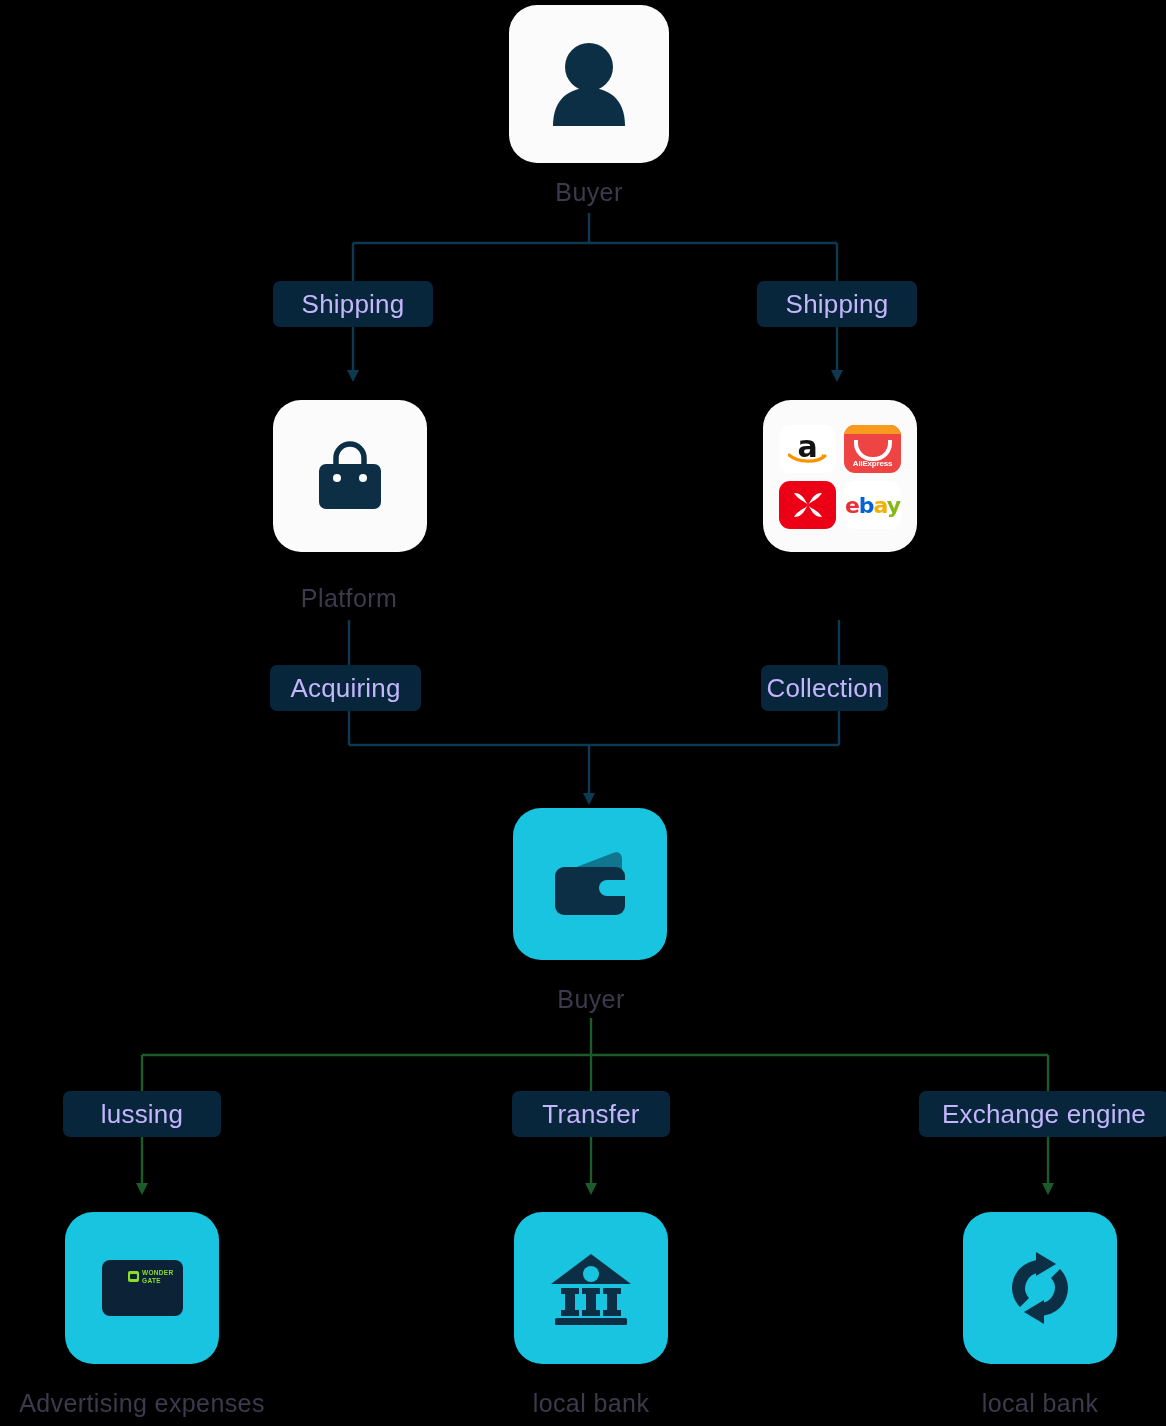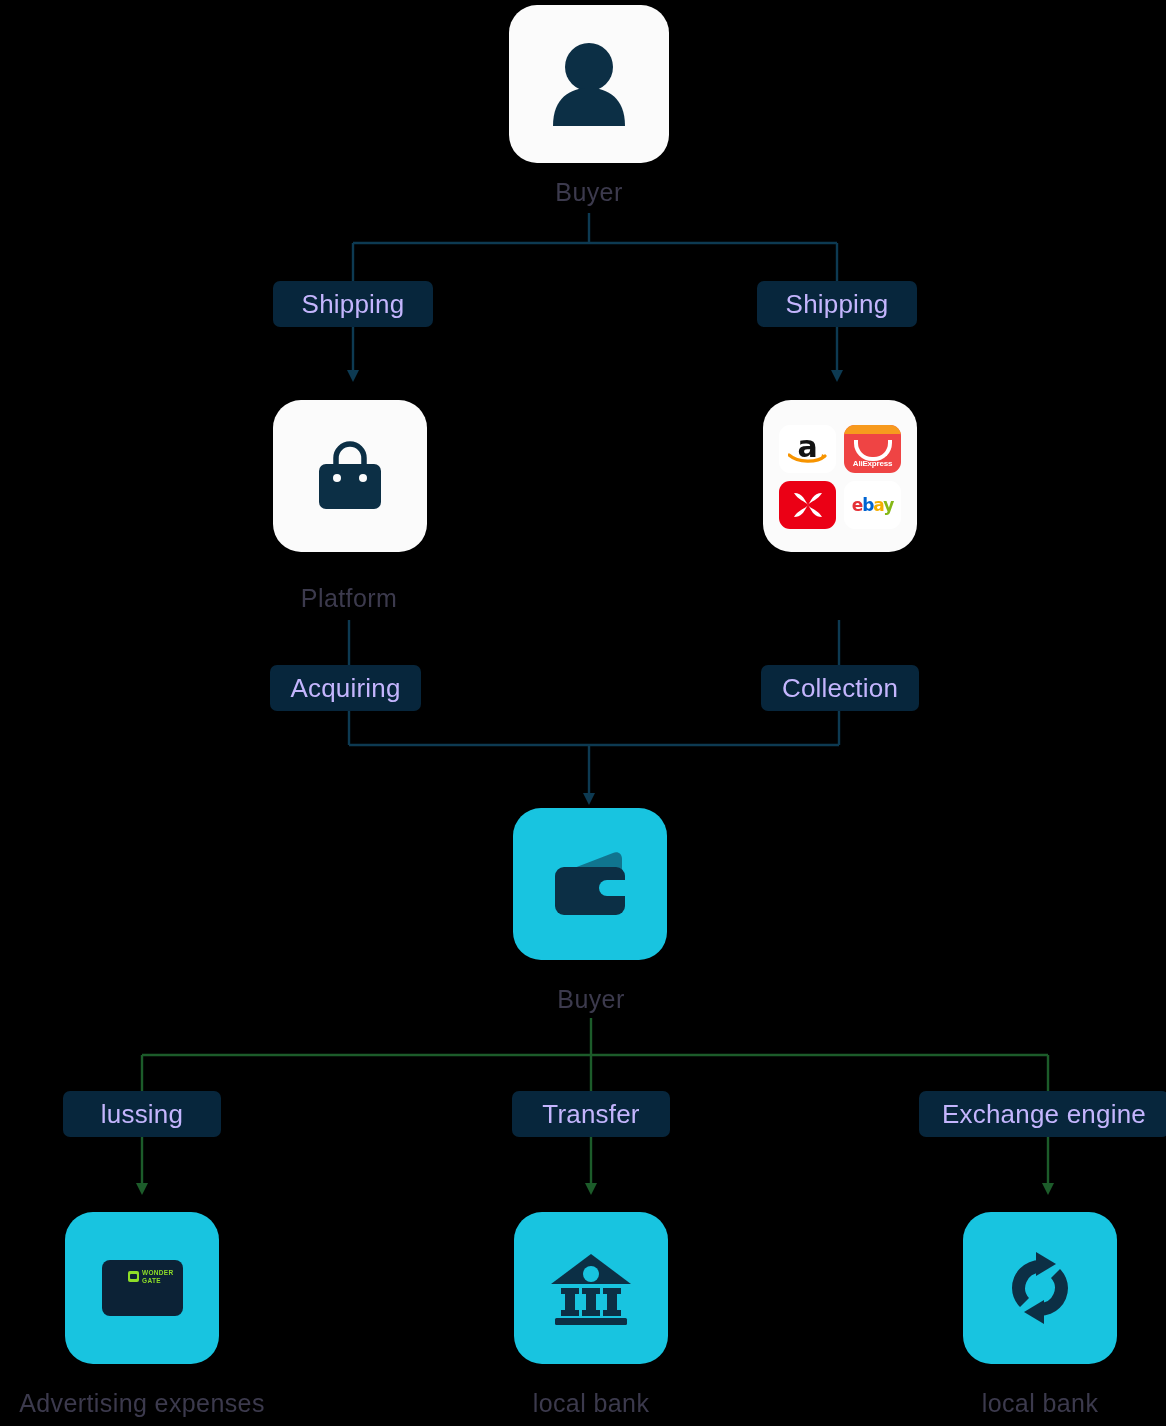--- a/index.html
+++ b/index.html
@@ -49,21 +49,21 @@
   .brand.ebay{background:#ffffff;}
 
   .amz-a{font-family:"DejaVu Sans",sans-serif;font-weight:bold;font-size:30px;
          color:#131313;line-height:1;margin-top:-5px;}
   .amz-smile{position:absolute;bottom:9px;left:9px;width:39px;height:11px;}
   .ali-top{position:absolute;top:0;left:0;right:0;height:9px;background:#f79a1e;}
   .ali-smile{width:30px;height:17px;border:4px solid #fff;border-top:none;
              border-radius:0 0 18px 18px;margin-top:2px;}
   .ali-txt{position:absolute;bottom:5px;left:0;right:0;text-align:center;
            color:#fff;font-size:8px;font-weight:bold;letter-spacing:-.2px;}
-  .ebay-txt{font-size:17px;font-weight:bold;letter-spacing:-1px;
+  .ebay-txt{font-size:22px;font-weight:bold;letter-spacing:-1px;
             font-family:"DejaVu Sans",sans-serif;}
   .eb-e{color:#e53238;}.eb-b{color:#0064d2;}.eb-a{color:#f5af02;}.eb-y{color:#86b817;}
 
   
   .adcard{width:81px;height:56px;background:#0c2236;border-radius:8px;position:relative;}
   .wg-logo{position:absolute;top:9px;right:9px;display:flex;align-items:center;gap:3px;}
   .wg-badge{width:11px;height:11px;background:#8ede28;border-radius:2px;position:relative;}
   .wg-badge:after{content:"";position:absolute;left:2px;top:3px;width:7px;height:5px;
                   background:#0c2236;border-radius:1px;}
   .wg-txt{font-size:6.5px;line-height:7.5px;color:#8ede28;font-weight:bold;
@@ -170,21 +170,21 @@
       </div>
 
       <div class="brand ebay">
         <span class="ebay-txt"><span class="eb-e">e</span><span class="eb-b">b</span><span class="eb-a">a</span><span class="eb-y">y</span></span>
       </div>
 
     </div>
   </div>
 
   <div class="chip" style="left:270px;top:665px;width:151px;">Acquiring</div>
-  <div class="chip" style="left:761px;top:665px;width:158px;">Collection</div>
+  <div class="chip" style="left:761px;top:665px;width:127px;">Collection</div>
 
   <div class="tile cyan" style="left:513px;top:808px;width:154px;height:152px;">
     <svg width="86" height="70" viewBox="0 0 86 70">
       <path d="M14,24 L66,4 C71,2 75,5 75,10 L75,24 Z" fill="#10758f"></path>
       <rect x="8" y="18" width="70" height="48" rx="9" fill="#0c2f45"></rect>
       <path d="M78,31 L60,31 A8,8 0 0 0 60,47 L78,47 Z" fill="#18c4e0"></path>
     </svg>
   </div>
   <div class="node-label" style="left:491px;top:985px;width:200px;">Buyer</div>
 

